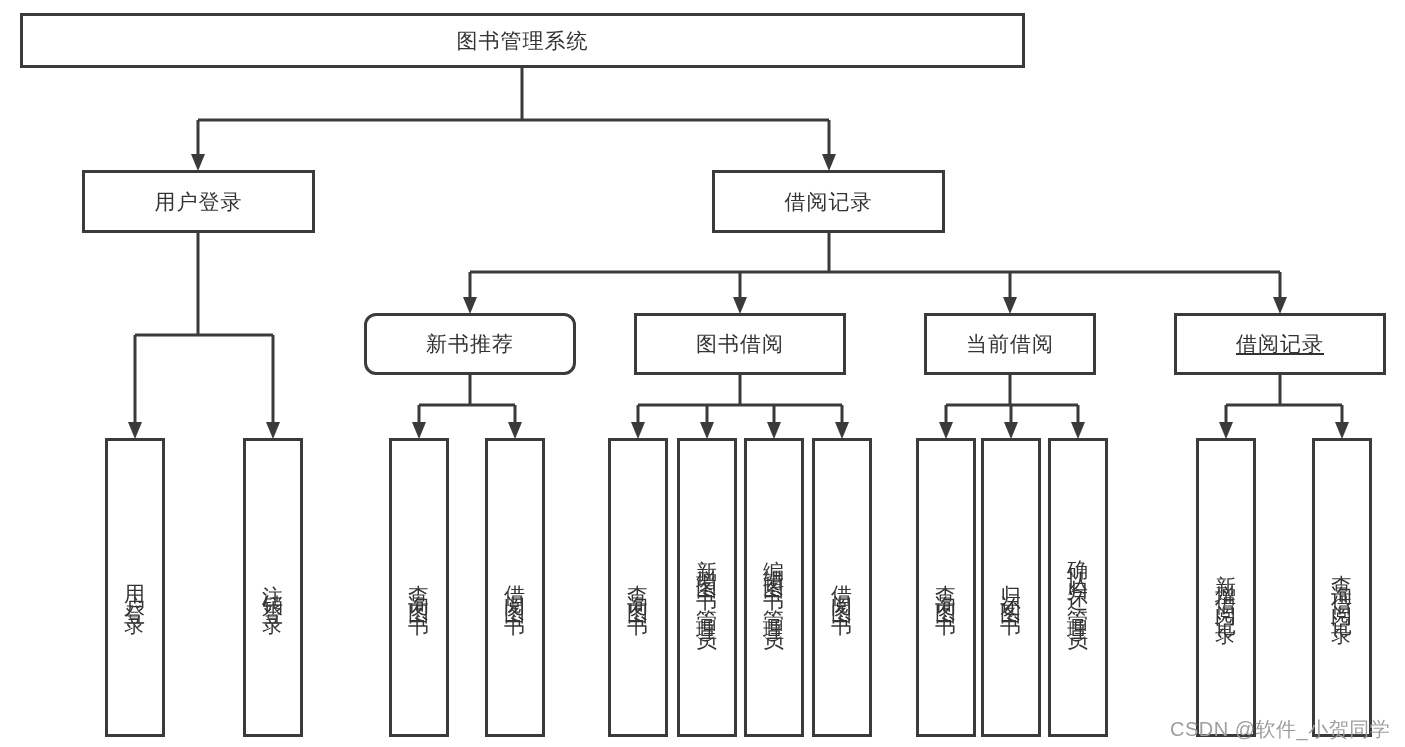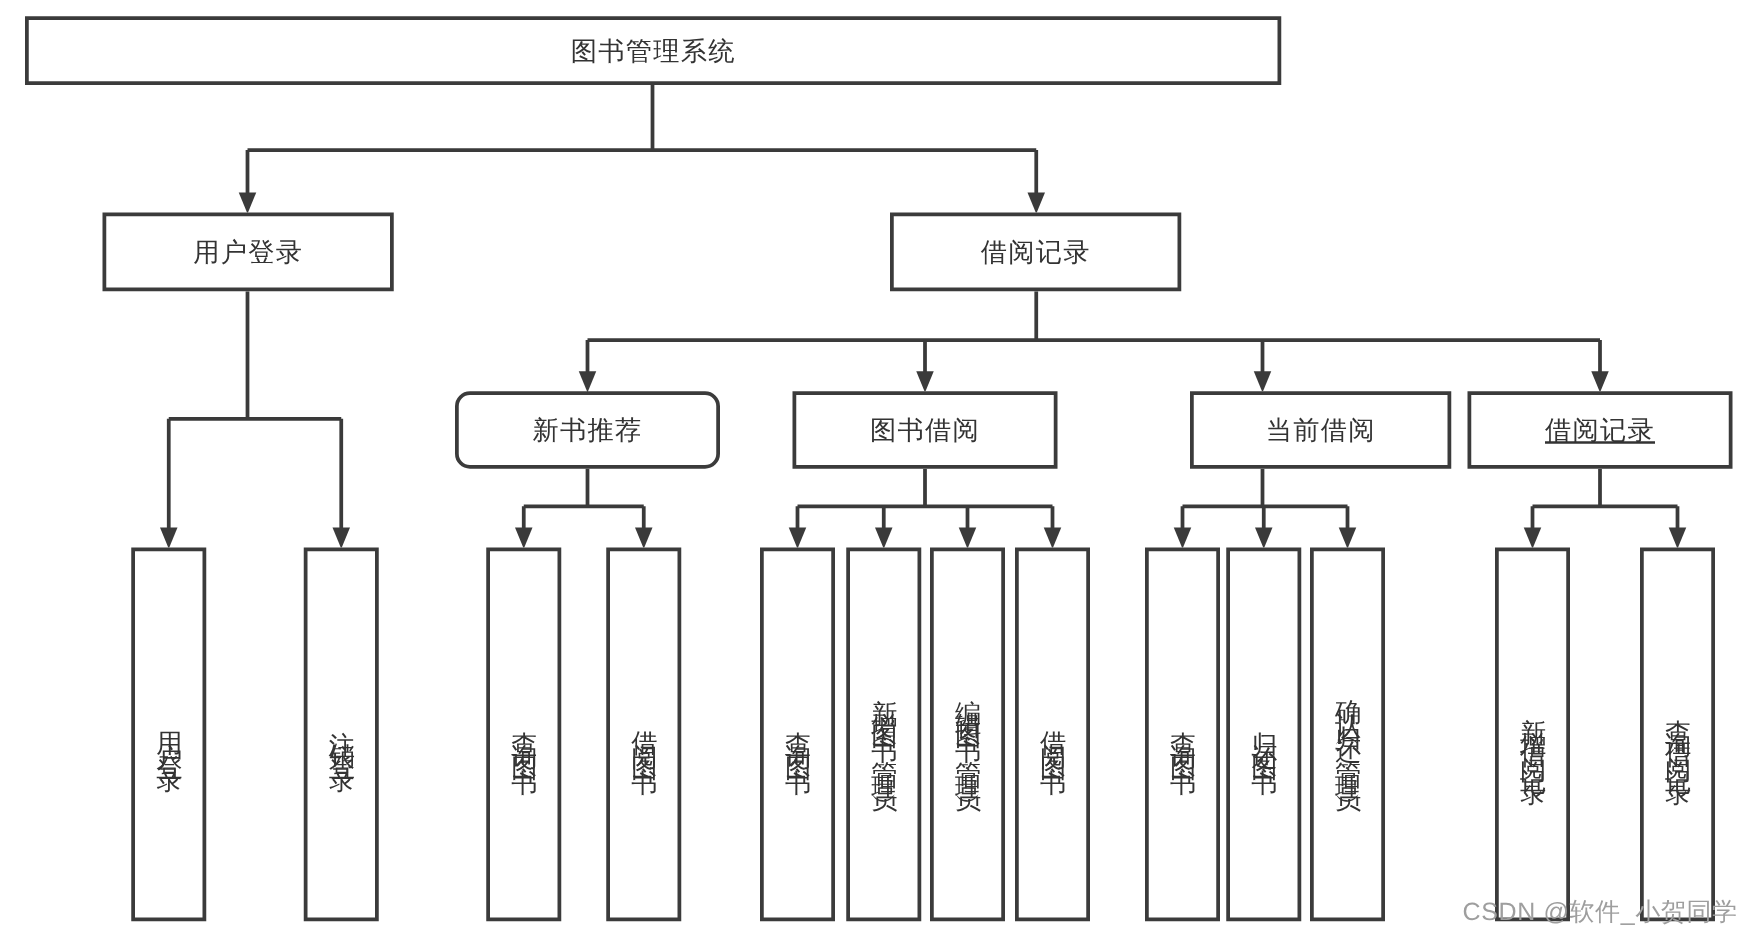--- a/index.html
+++ b/index.html
@@ -52,21 +52,21 @@
     line-height: 1;
   }
   
   .n-root   { left: 20px;   top: 13px;  width: 1005px; height: 55px; }
   
   .n-login  { left: 82px;   top: 170px; width: 233px;  height: 63px; }
   .n-mgmt   { left: 712px;  top: 170px; width: 233px;  height: 63px; }
   
   .n-rec    { left: 364px;  top: 313px; width: 212px;  height: 62px; border-radius: 12px; }
   .n-borrow { left: 634px;  top: 313px; width: 212px;  height: 62px; }
-  .n-cur    { left: 952px;  top: 313px; width: 209px;  height: 62px; }
+  .n-cur    { left: 924px;  top: 313px; width: 172px;  height: 62px; }
   .n-recs   { left: 1174px; top: 313px; width: 212px;  height: 62px; text-decoration: underline; }
   
   .leaf     { top: 438px; width: 60px; height: 299px; }
   .lf-1  { left: 105px; }
   .lf-2  { left: 243px; }
   .lf-3  { left: 389px; }
   .lf-4  { left: 485px; }
   .lf-5  { left: 608px; }
   .lf-6  { left: 677px; }
   .lf-7  { left: 744px; }

